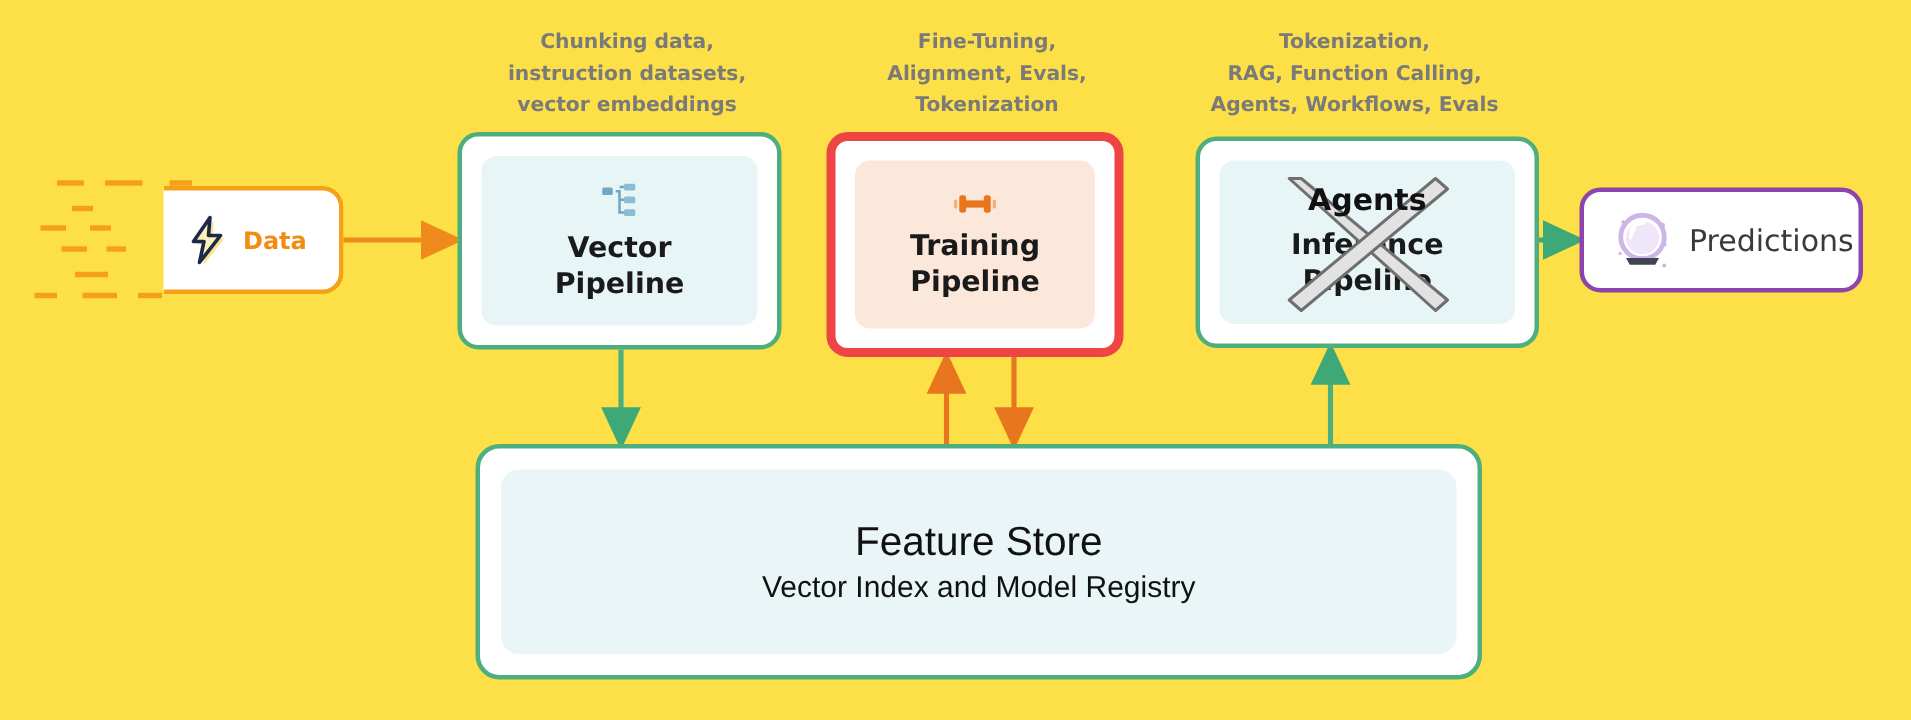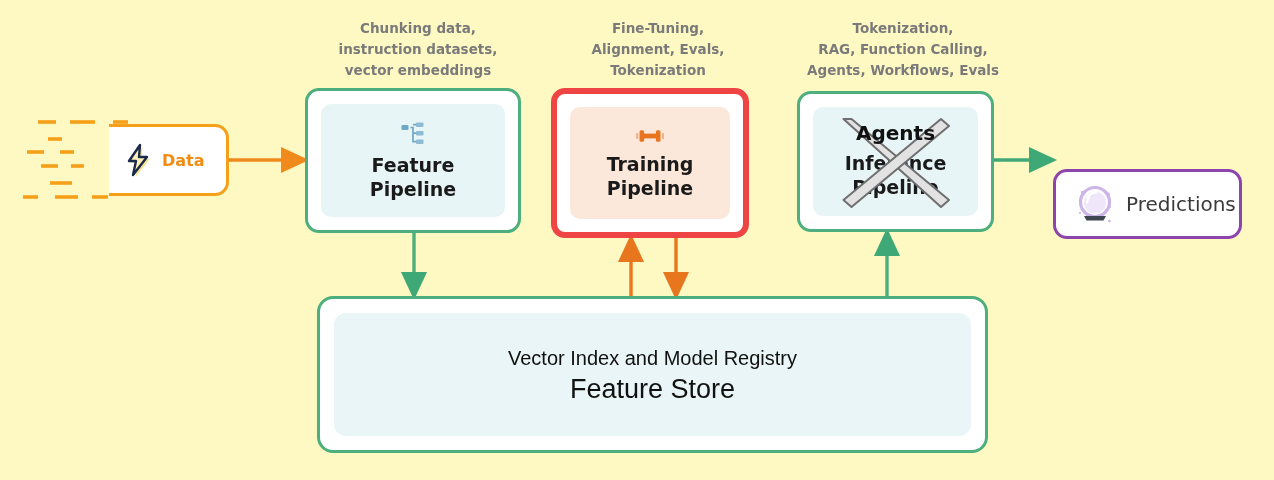--- a/index.html
+++ b/index.html
@@ -7,21 +7,21 @@
     width: 1274px;
     height: 480px;
     background: #ffffff;
     font-family: "DejaVu Sans", sans-serif;
     overflow: hidden;
   }
   #canvas {
     position: relative;
     width: 1274px;
     height: 480px;
-    background: #fef9c3;
+    background: #fde047;
   }
 
   
   .caption {
     position: absolute;
     text-align: center;
     font-family: "DejaVu Sans", sans-serif;
     font-weight: bold;
     font-size: 13.5px;
     line-height: 21px;
@@ -112,21 +112,20 @@
   
   #pred-node {
     position: absolute;
     border: 3px solid #8e44ad;
     border-radius: 14px;
     background: #ffffff;
     display: flex;
     align-items: center;
     gap: 10px;
     padding: 0 18px;
-    margin-top: 44px;
   }
   #pred-label {
     font-family: "DejaVu Sans", sans-serif;
     font-weight: normal;
     font-size: 20px;
     color: #3a3a3a;
   }
 
   
   #feature-store {
@@ -248,42 +247,42 @@
     <div class="stage-inner blue">
       <span class="stage-icon">
         <svg width="26" height="26" viewBox="0 0 26 26" xmlns="http://www.w3.org/2000/svg">
           <rect x="1.5" y="4" width="7" height="5" rx="1" fill="#6fa8c4"></rect>
           <rect x="16" y="1.5" width="7.5" height="4.5" rx="1" fill="#8cbcd4"></rect>
           <rect x="16" y="10" width="7.5" height="4.5" rx="1" fill="#8cbcd4"></rect>
           <rect x="16" y="18.5" width="7.5" height="4.5" rx="1" fill="#8cbcd4"></rect>
           <path d="M10.5 6.5 L13 6.5 L13 20.7 L16 20.7 M13 12.2 L16 12.2 M13 3.7 L16 3.7" fill="none" stroke="#6fa8c4" stroke-width="1.7"></path>
         </svg>
       </span>
-      <span class="stage-label">Feature
+      <span class="stage-label">Vector
 Pipeline</span>
     </div>
   </div>
 
   <div class="stage orange" style="left:551px; top:88px; width:198px; height:150px;">
     <div class="stage-inner peach">
       <span class="stage-icon">
         <svg width="30" height="20" viewBox="0 0 30 20" xmlns="http://www.w3.org/2000/svg">
           <rect x="1" y="7" width="2.2" height="6" rx="1" fill="#f3b07a"></rect>
           <rect x="26.8" y="7" width="2.2" height="6" rx="1" fill="#f3b07a"></rect>
           <rect x="4.5" y="4.2" width="4.6" height="11.6" rx="1.6" fill="#e8761e"></rect>
           <rect x="20.9" y="4.2" width="4.6" height="11.6" rx="1.6" fill="#e8761e"></rect>
           <rect x="8.6" y="7.6" width="12.8" height="4.8" fill="#e8761e"></rect>
         </svg>
       </span>
       <span class="stage-label">Training
 Pipeline</span>
     </div>
   </div>
 
-  <div class="stage green" style="left:797px; top:91px; width:197px; height:141px;">
+  <div class="stage green" style="left:797px; top:91px; width:229px; height:141px;">
     <div class="stage-inner blue">
       <span class="overlay-word">Agents</span>
       <span class="stage-label" style="margin-top:26px;">Inference
 Pipeline</span>
       <svg class="crossout" viewBox="0 0 118 92" xmlns="http://www.w3.org/2000/svg">
         <g stroke="#6f6f6f" stroke-width="2" fill="#e2e2e2" stroke-linejoin="round">
           <path d="M6.5 3 L14.5 3 L112 84 L104 91 Z"></path>
           <path d="M104 3 L112 10 L14.5 91 L6.5 84 Z"></path>
         </g>
       </svg>
@@ -303,18 +302,18 @@
         <circle cx="36" cy="24" r="1.1" fill="#cdb5e8"></circle>
         <circle cx="35.5" cy="38" r="1.3" fill="#cdb5e8"></circle>
         <circle cx="6" cy="30" r="1.1" fill="#cdb5e8"></circle>
       </svg>
     </span>
     <span id="pred-label">Predictions</span>
   </div>
 
   <div id="feature-store" style="left:317px; top:296px; width:671px; height:157px;">
     <div id="feature-store-inner">
+      <span id="fs-title">Feature Store</span>
       <span id="fs-sub">Vector Index and Model Registry</span>
-      <span id="fs-title">Feature Store</span>
     </div>
   </div>
 
 </div>
 
 </body></html>

